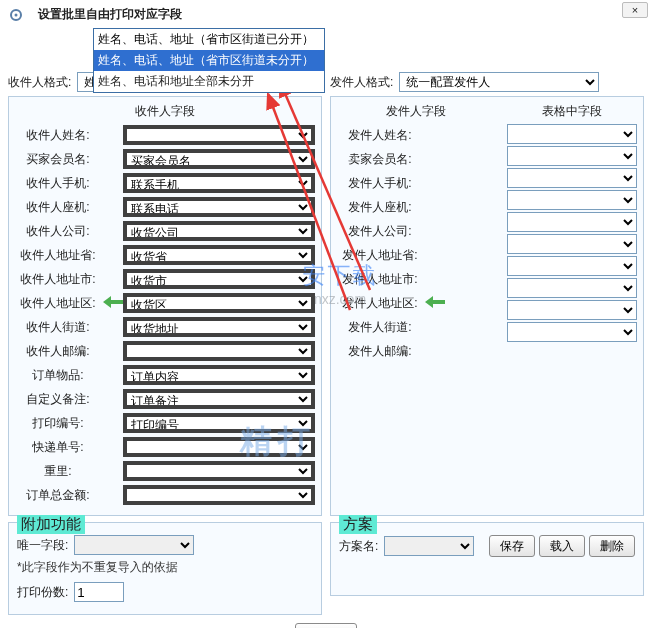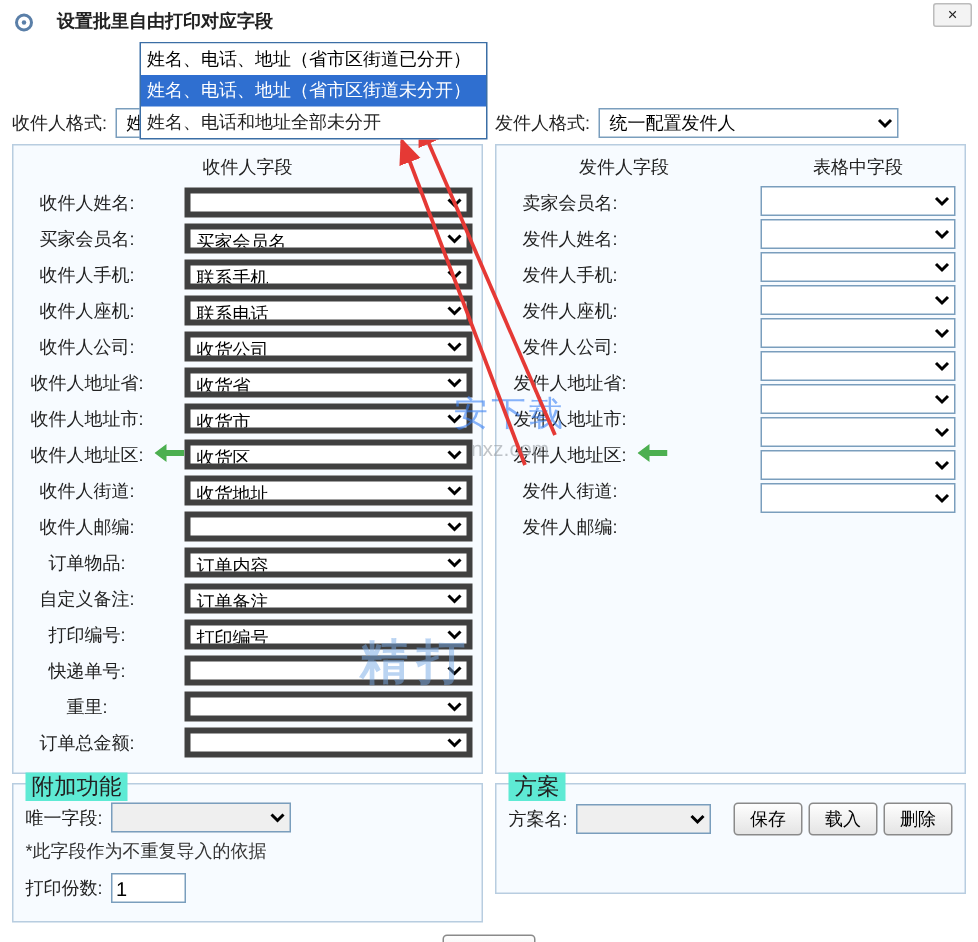--- a/index.html
+++ b/index.html
@@ -178,25 +178,25 @@
         <select class="sel" style="width:200px">
           <option>统一配置发件人</option>
         </select>
       </div>
       <div class="panel" style="height:420px;">
         <div class="right-cols">
           <div class="right-a">
             <div class="subhdr">发件人字段</div>
             <div class="rows" id="sender-rows">
                 <div class="field-row">
+                  <div class="lbl">发件人姓名:</div>
+                  <div class="spacer-arrow"></div>
+                </div>
+                <div class="field-row">
                   <div class="lbl">卖家会员名:</div>
-                  <div class="spacer-arrow"></div>
-                </div>
-                <div class="field-row">
-                  <div class="lbl">发件人姓名:</div>
                   <div class="spacer-arrow"></div>
                 </div>
                 <div class="field-row">
                   <div class="lbl">发件人手机:</div>
                   <div class="spacer-arrow"></div>
                 </div>
                 <div class="field-row">
                   <div class="lbl">发件人座机:</div>
                   <div class="spacer-arrow"></div>
                 </div>

